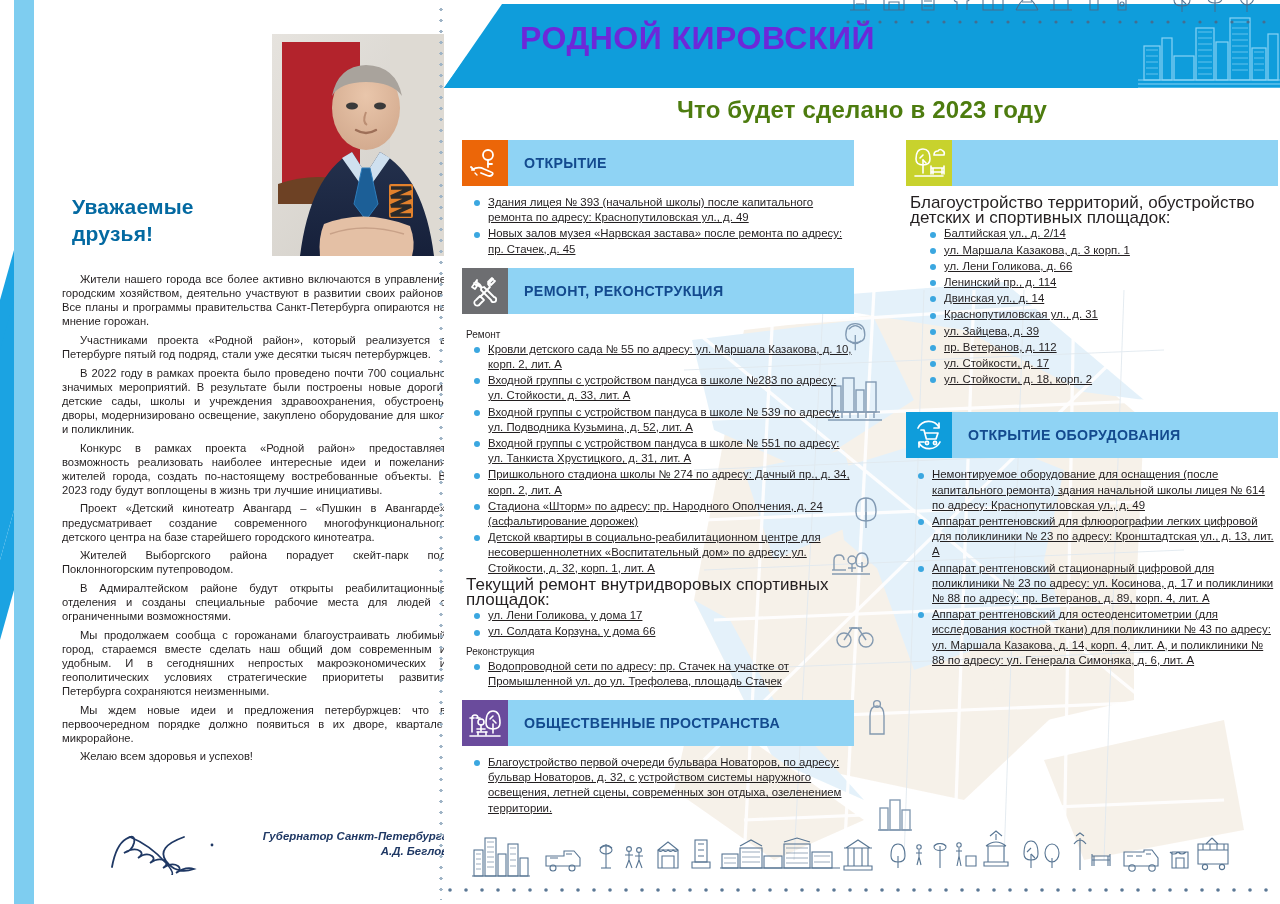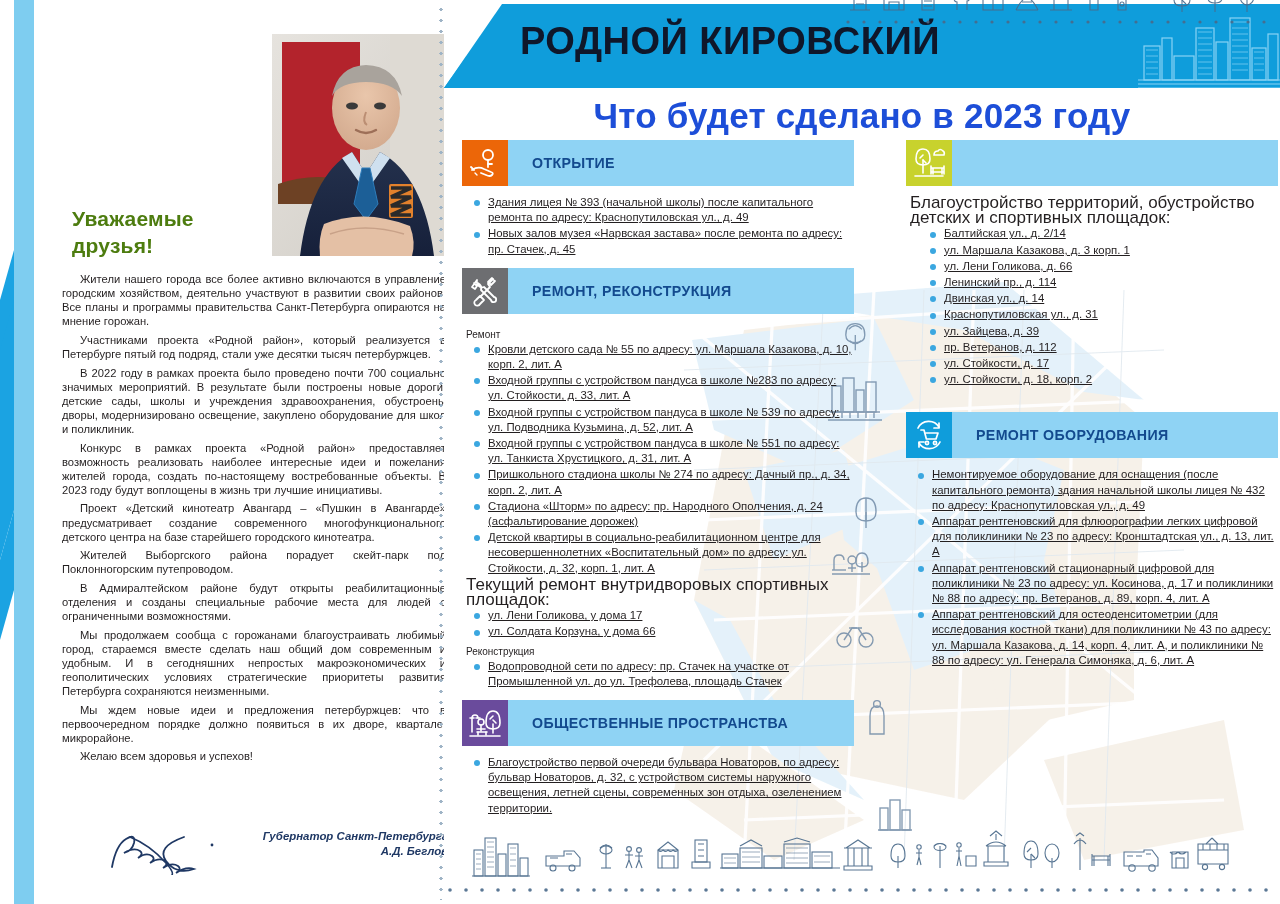--- a/index.html
+++ b/index.html
@@ -25,22 +25,22 @@
 
   
   .letter { position:absolute; left:34px; top:0; width:404px; height:904px; z-index:2; padding:0 22px; }
   .portrait {
     position:absolute; left:238px; top:34px; width:188px; height:222px;
     background:#d8dde2; overflow:hidden;
   }
   .portrait svg { display:block; width:100%; height:100%; }
 
   .greeting {
-    position:absolute; left:38px; top:206px; width:180px;
-    font-size:21px; font-weight:bold; color:#4d7c0f; line-height:1.28;
+    position:absolute; left:38px; top:194px; width:180px;
+    font-size:21px; font-weight:bold; color:#0369a1; line-height:1.28;
     letter-spacing:.2px;
   }
   .letter-body { position:absolute; left:28px; top:272px; width:384px; }
   .letter-body p {
     font-size:11.2px; line-height:14.1px; text-align:justify;
     text-indent:18px; margin-bottom:4.5px; color:#231f20;
     hyphens:none;
   }
   .sign-wrap { position:absolute; left:36px; top:815px; width:384px; height:70px; }
   .sign-svg { position:absolute; left:30px; top:0px; width:150px; height:60px; }
@@ -50,38 +50,38 @@
   }
 
   
   .right { position:absolute; left:444px; top:0; width:836px; height:904px; z-index:2; overflow:hidden; background:#fff; }
   .mapbg { position:absolute; inset:0; z-index:0; }
 
   
   .hdr { position:absolute; left:0; top:4px; width:836px; height:84px; z-index:2; }
   .hdr-title {
     position:absolute; left:76px; top:20px; z-index:3;
-    font-size:38px; font-weight:bold; color:#0f172a; letter-spacing:0.5px;
+    font-size:32px; font-weight:bold; color:#6d28d9; letter-spacing:0.5px;
     font-family:"Liberation Sans","DejaVu Sans",sans-serif;
   }
   .subtitle {
     position:absolute; left:0; top:96px; width:836px; text-align:center; z-index:3;
-    font-size:35px; font-weight:bold; color:#1d4ed8; letter-spacing:.2px;
+    font-size:24px; font-weight:bold; color:#4d7c0f; letter-spacing:.2px;
   }
 
   
   .colM { position:absolute; left:18px; top:140px; width:392px; z-index:3; }
   .colR { position:absolute; left:462px; top:140px; width:372px; z-index:3; }
 
   
   .sec { margin-bottom:8px; }
   .sec-bar { display:flex; align-items:stretch; height:46px; background:#8fd3f4; }
   .sec-ico { width:46px; height:46px; flex:0 0 46px; display:flex; align-items:center; justify-content:center; }
   .sec-ico svg { width:34px; height:34px; }
-  .sec-ttl { display:flex; align-items:center; padding-left:24px; font-size:14.2px; font-weight:bold; color:#134a8e; letter-spacing:.35px; }
+  .sec-ttl { display:flex; align-items:center; padding-left:16px; font-size:14.2px; font-weight:bold; color:#134a8e; letter-spacing:.35px; }
 
   .sec-body { padding:9px 2px 2px 2px; }
   .plain { font-size:17px; line-height:15.2px; color:#231f20; margin:0 0 1px 2px; }
   .subhd { font-size:10px; font-weight:normal; color:#231f20; margin:6px 0 2px 2px; }
   ul.bl { list-style:none; margin:0 0 0 10px; padding:0;text-decoration:underline; }
   ul.bl.ind { margin-left:22px; }
   ul.bl li { position:relative; padding-left:14px; font-size:11.4px; line-height:15.2px; color:#231f20; margin-bottom:1px; }
   ul.bl li:before {
     content:""; position:absolute; left:0; top:5.2px; width:6px; height:6px;
     border-radius:50%; background:#3ba7e0;
@@ -437,25 +437,25 @@
               <path d="M6,10 a12,12 0 0 1 21,-1"></path>
                   <path d="M27,5 l0,5 l-5,0"></path>
               <path d="M28,24 a12,12 0 0 1 -21,1"></path>
                   <path d="M7,29 l0,-5 l5,0"></path>
               <path d="M9,12 h3 l2.4,9 h9.6 l2,-6 h-12"></path>
               <circle cx="15" cy="25" r="1.6"></circle>
                   <circle cx="23" cy="25" r="1.6"></circle>
             </g>
               </svg>
           </div>
-          <div class="sec-ttl">РЕМОНТ ОБОРУДОВАНИЯ</div>
+          <div class="sec-ttl">ОТКРЫТИЕ ОБОРУДОВАНИЯ</div>
         </div>
         <div class="sec-body">
           <ul class="bl">
-              <li>Немонтируемое оборудование для оснащения (после капитального ремонта) здания начальной школы лицея № 432 по адресу: Краснопутиловская ул., д. 49</li>
+              <li>Немонтируемое оборудование для оснащения (после капитального ремонта) здания начальной школы лицея № 614 по адресу: Краснопутиловская ул., д. 49</li>
               <li>Аппарат рентгеновский для флюорографии легких цифровой для поликлиники № 23 по адресу: Кронштадтская ул., д. 13, лит. А</li>
               <li>Аппарат рентгеновский стационарный цифровой для поликлиники № 23 по адресу: ул. Косинова, д. 17 и поликлиники № 88 по адресу: пр. Ветеранов, д. 89, корп. 4, лит. А</li>
               <li>Аппарат рентгеновский для остеоденситометрии (для исследования костной ткани) для поликлиники № 43 по адресу: ул. Маршала Казакова, д. 14, корп. 4, лит. А, и поликлиники № 88 по адресу: ул. Генерала Симоняка, д. 6, лит. А</li>
             </ul>
         </div>
       </div>
     </div>
 
     <svg class="skyline-top" viewBox="0 0 440 52">
       <g stroke="#4a6a8a" stroke-width="1.1" fill="none" opacity=".9">

